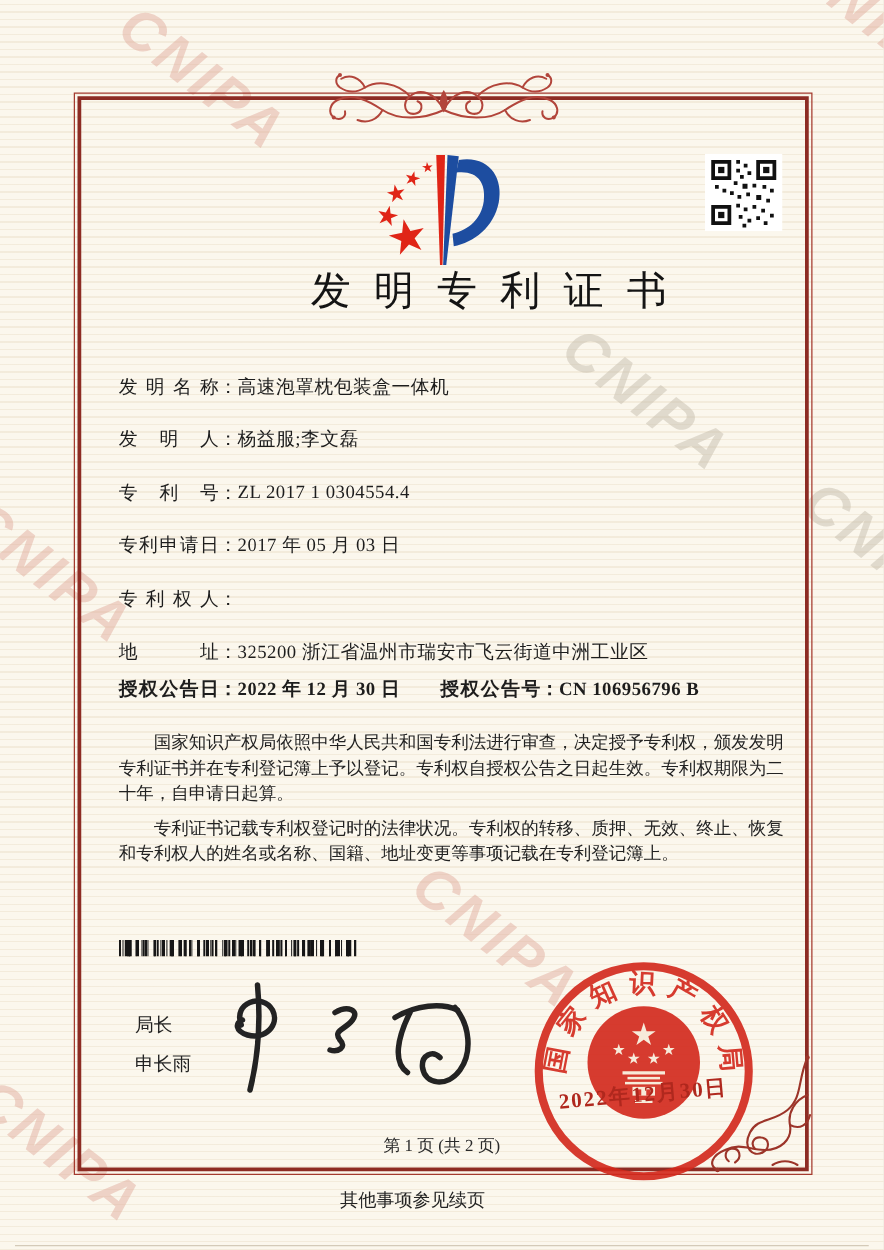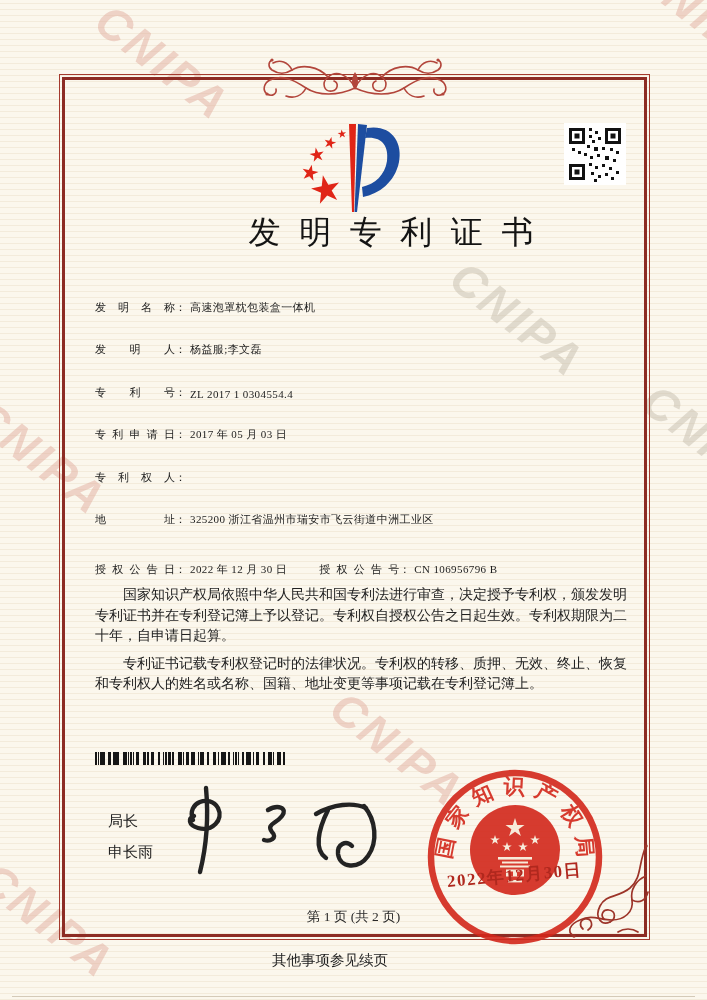--- a/index.html
+++ b/index.html
@@ -26,21 +26,21 @@
   .frame-inner { position:absolute; inset:2px; border:3px solid #8d2c24; }
   .ornament { position:absolute; z-index:4; }
   .content { position:absolute; z-index:3; inset:0; }
   .cert-no { position:absolute; left:94px; top:121px; font-size:14.5px; letter-spacing:2px; color:#2a2a2a; }
   .logo { position:absolute; left:293px; top:112px; }
   .qr { position:absolute; left:564px; top:123px; }
   .title {
     position:absolute; left:59px; top:211px; width:664px; text-align:center;
     font-size:32px; letter-spacing:0.58em; padding-left:0.58em; box-sizing:border-box; color:#141414;
   }
-  .frow { position:absolute; left:95px; display:flex; align-items:flex-end; font-size:11px; }
+  .frow { position:absolute; left:95px; display:flex; align-items:center; font-size:15px; }
   .flabel { display:inline-block; width:80px; text-align:justify; text-align-last:justify; color:#1d1d1d; }
   .fcolon { display:inline-block; width:15px; }
   .fvalue { letter-spacing:0.4px; color:#1d1d1d; }
   .fgroup { display:flex; align-items:baseline; }
   .fgroup2 { margin-left:32px; }
   .paras { position:absolute; left:95px; top:585px; width:542px; font-size:14px; line-height:20.5px; color:#222; }
   .paras p { margin:0 0 7px 0; text-indent:2em; }
   .barcode {
     position:absolute; left:95px; top:752px; width:190px; height:13px;
     background-image:
@@ -189,21 +189,21 @@
     </div>
     <div class="frow" style="top:470px;">
       <span class="flabel">专利权人</span>
         <span class="fcolon">：</span>
     </div>
     <div class="frow" style="top:512px;">
       <span class="flabel">地址</span>
         <span class="fcolon">：</span>
         <span class="fvalue">325200 浙江省温州市瑞安市飞云街道中洲工业区</span>
     </div>
-    <div class="frow" style="top:562px;">
+    <div class="frow" style="top:542px;font-weight:bold;">
       <span class="fgroup">
         <span class="flabel">授权公告日</span>
           <span class="fcolon">：</span>
           <span class="fvalue">2022 年 12 月 30 日</span>
       </span>
       <span class="fgroup fgroup2">
         <span class="flabel">授权公告号</span>
           <span class="fcolon">：</span>
           <span class="fvalue">CN 106956796 B</span>
       </span>

